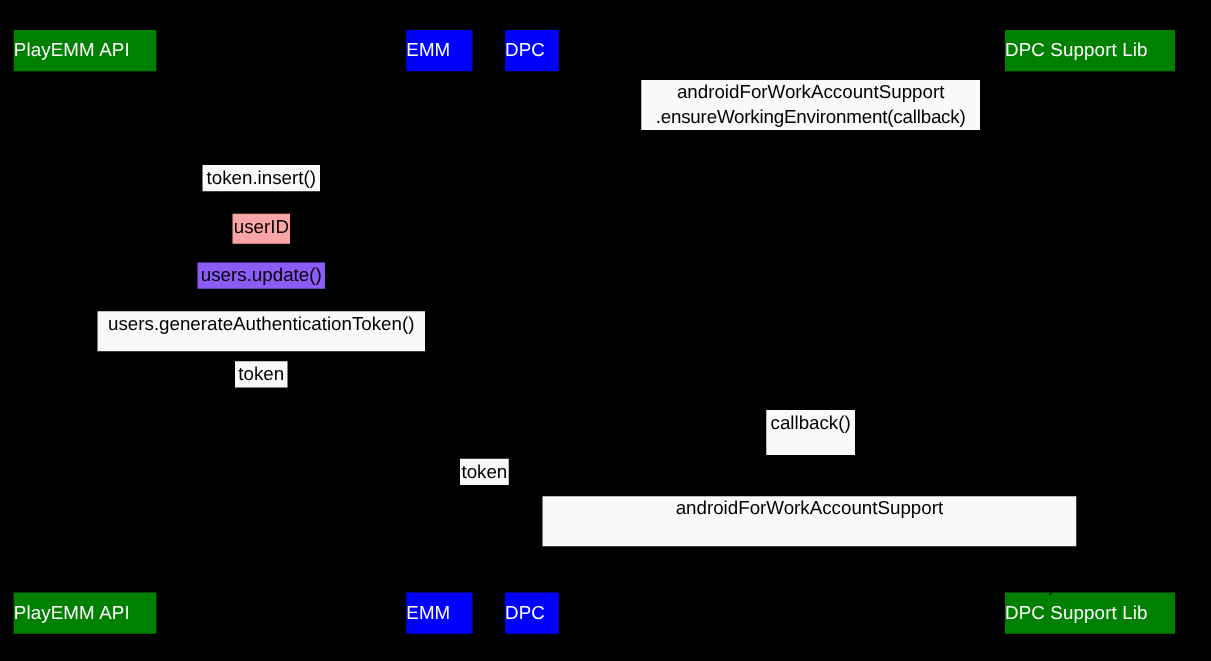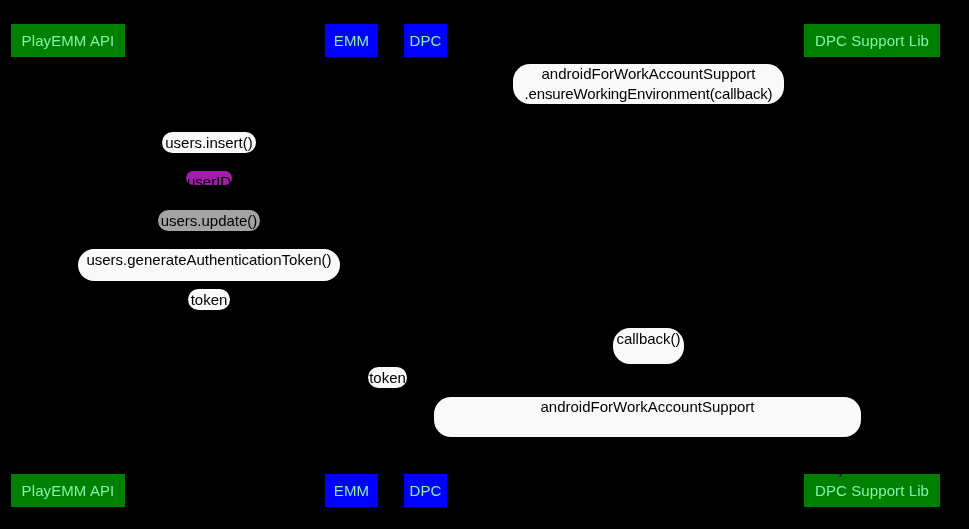--- a/index.html
+++ b/index.html
@@ -16,42 +16,41 @@
     width: 969px;
     height: 529px;
     background: #000000;
     overflow: hidden;
   }
   .participant {
     position: absolute;
     box-sizing: border-box;
     display: flex;
     align-items: center;
-    justify-content: center;
-    color: #86efac;
+    justify-content: flex-start;
+    color: #ffffff;
     font-size: 15px;
     line-height: 1;
     letter-spacing: 0.1px;
     white-space: nowrap;
     user-select: none;
   }
   .participant.green { background: #008000; }
   .participant.blue  { background: #0000ff; }
 
   .msg {
     position: absolute;
     box-sizing: border-box;
     background: #f9f9f9;
     color: #000000;
     font-size: 15px;
     line-height: 21px;
     white-space: pre;
     text-align: center;
     user-select: none;
-    border-radius: 17px;
   }
   .msg.single {
     padding: 0 1px;
   }
   .msg.multi {
     padding: 0 2px;
     line-height: 20px;
   }
   .msg .ln { display: block; }
 </style>
@@ -77,21 +76,21 @@
     <div class="participant blue" style="left: 404px; top: 474px; width: 43px; height: 33px; background: rgb(0, 0, 255);">
       <span>DPC</span>
     </div>
     <div class="participant green" style="left: 804px; top: 24px; width: 136px; height: 33px; background: rgb(0, 128, 0);">
       <span>DPC Support Lib</span>
     </div>
     <div class="participant green" style="left: 804px; top: 474px; width: 136px; height: 33px; background: rgb(0, 128, 0);">
       <span>DPC Support Lib</span>
     </div>
     <div class="msg multi" style="left: 513px; top: 64px; width: 271px; height: 40px; background: rgb(249, 249, 249); color: rgb(0, 0, 0);"><span class="ln">androidForWorkAccountSupport</span><span class="ln" style="letter-spacing: -0.15px;">.ensureWorkingEnvironment(callback)</span></div>
-    <div class="msg single" style="left: 162px; top: 132px; width: 94px; height: 21px; background: rgb(249, 249, 249); color: rgb(0, 0, 0);"><span class="ln">users.insert()</span></div>
-    <div class="msg single" style="left: 186px; top: 171px; width: 46px; height: 14px; background: #a21caf; color: rgb(0, 0, 0);"><span class="ln">userID</span></div>
-    <div class="msg single" style="left: 158px; top: 210px; width: 102px; height: 21px; background: #a3a3a3; color: rgb(0, 0, 0);"><span class="ln">users.update()</span></div>
+    <div class="msg single" style="left: 162px; top: 132px; width: 94px; height: 21px; background: rgb(249, 249, 249); color: rgb(0, 0, 0);"><span class="ln">token.insert()</span></div>
+    <div class="msg single" style="left: 186px; top: 171px; width: 46px; height: 24px; background: #fca5a5; color: rgb(0, 0, 0);"><span class="ln">userID</span></div>
+    <div class="msg single" style="left: 158px; top: 210px; width: 102px; height: 21px; background: #8b5cf6; color: rgb(0, 0, 0);"><span class="ln">users.update()</span></div>
     <div class="msg single" style="left: 78px; top: 249px; width: 262px; height: 32px; background: rgb(249, 249, 249); color: rgb(0, 0, 0);"><span class="ln">users.generateAuthenticationToken()</span></div>
     <div class="msg single" style="left: 188px; top: 289px; width: 42px; height: 21px; background: rgb(249, 249, 249); color: rgb(0, 0, 0);"><span class="ln">token</span></div>
     <div class="msg single" style="left: 613px; top: 328px; width: 71px; height: 36px; background: rgb(249, 249, 249); color: rgb(0, 0, 0);"><span class="ln">callback()</span></div>
     <div class="msg single" style="left: 368px; top: 367px; width: 39px; height: 21px; background: rgb(249, 249, 249); color: rgb(0, 0, 0);"><span class="ln">token</span></div>
     <div class="msg multi" style="left: 434px; top: 397px; width: 427px; height: 40px; background: rgb(249, 249, 249); color: rgb(0, 0, 0);"><span class="ln">androidForWorkAccountSupport</span><span class="ln" style="letter-spacing: -0.15px; margin-top: 42px;">.addAndroidForWorkAccount(token, accountAddedCallback)</span></div>
   </div>
 
 </body></html>

